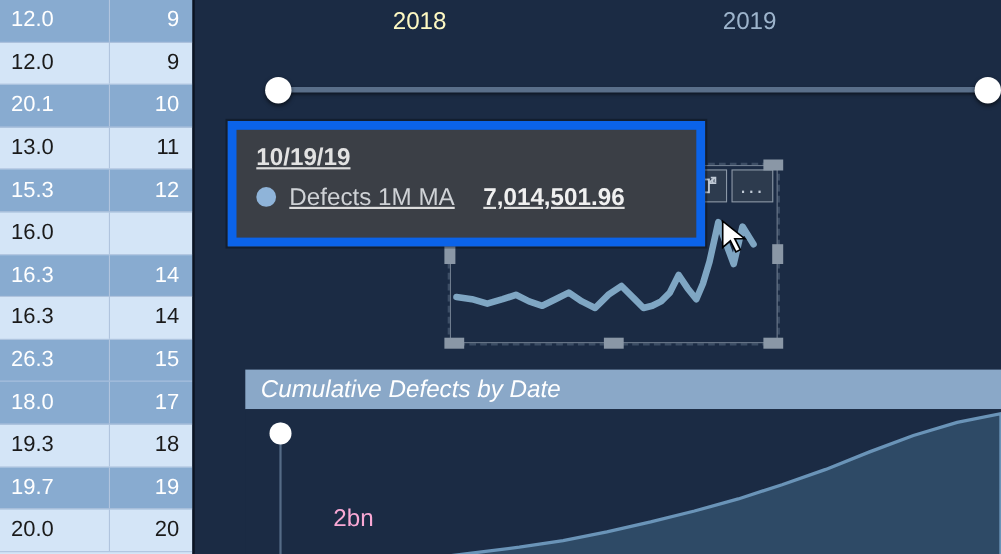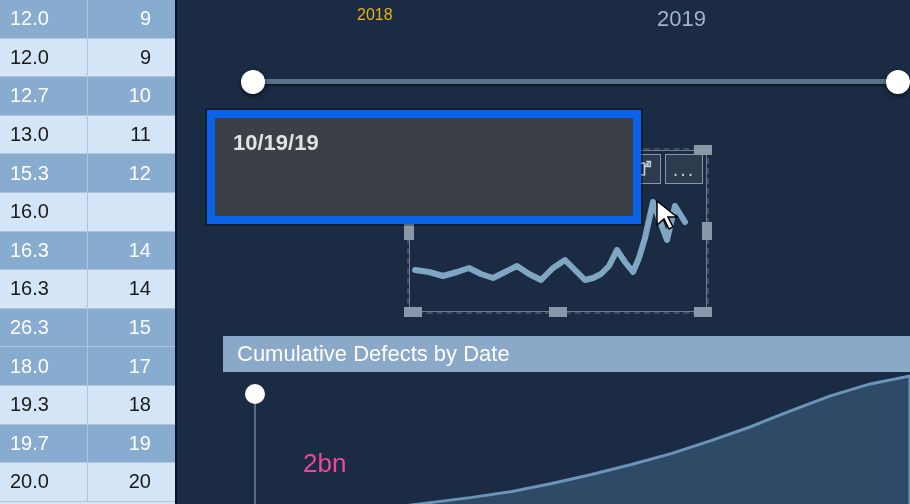--- a/index.html
+++ b/index.html
@@ -2,32 +2,32 @@
 <html><head>
 <meta charset="utf-8">
 <style>
   * { box-sizing: border-box; margin: 0; padding: 0; }
   html, body { width: 910px; height: 504px; overflow: hidden; font-family: "Segoe UI", Arial, sans-serif; }
   body { background: #0f1c2e; position: relative; }
 
   
   .left-table { position: absolute; left: 0; top: 0; width: 175px; height: 504px; background: #d4e5f7; }
   .trow { display: flex; height: 38.6px; border-bottom: 1px solid #b0c4de; }
-  .tcell-a { width: 88px; display: flex; align-items: center; padding-left: 10px; font-size: 20px; color: #1a1a1a; border-right: 1px solid #b0c4de; }
+  .tcell-a { width: 100px; display: flex; align-items: center; padding-left: 10px; font-size: 20px; color: #1a1a1a; border-right: 1px solid #b0c4de; }
   .tcell-b { width: 75px; display: flex; align-items: center; justify-content: flex-end; padding-right: 12px; font-size: 20px; color: #1a1a1a; }
   .hl { background: #88abd0; }
   .hl .tcell-a, .hl .tcell-b { color: #fff; }
 
   
   .main { position: absolute; left: 175px; top: 0; right: 0; bottom: 0; background: #1b2b44; border-left: 2px solid #0a1322; }
 
   
   .top-chart { position: absolute; left: 30px; top: -22px; right: 0; height: 60px; }
   .y0-lbl { position: absolute; left: 84px; top: -2px; color: #9db4cc; font-size: 22px; }
-  .axis-2018 { position: absolute; left: 150px; top: 28px; color: #eab308; font-size: 16px; }
+  .axis-2018 { position: absolute; left: 150px; top: 28px; color: #fef9c3; font-size: 22px; }
   .axis-2019 { position: absolute; left: 450px; top: 28px; color: #9db4cc; font-size: 22px; }
 
   
   .slider { position: absolute; left: 64px; right: 0; top: 68px; height: 28px; }
   .slider-track { position: absolute; left: 12px; right: 12px; top: 11px; height: 5px; background: #5a6f8a; box-shadow: 0 2px 3px rgba(0,0,0,0.5); border-radius: 3px; }
   .slider-thumb { position: absolute; top: 2px; width: 24px; height: 24px; background: #fff; border-radius: 50%; box-shadow: 0 2px 4px rgba(0,0,0,0.6); cursor: grab; }
   .slider-thumb.l { left: 0; }
   .slider-thumb.r { right: 0; }
 
   
@@ -42,53 +42,53 @@
   .handle.tm { left: 50%; top: -5px; transform: translateX(-50%); }
   .handle.bm { left: 50%; bottom: -5px; transform: translateX(-50%); }
   .handle.ml { left: -5px; top: 50%; transform: translateY(-50%); }
   .handle.mr { right: -5px; top: 50%; transform: translateY(-50%); }
   .spark-svg { position: absolute; inset: 0; }
   .spark-toolbar { position: absolute; right: 4px; top: 4px; display: flex; gap: 4px; }
   .tb-btn { width: 38px; height: 30px; border: 1px solid #8a97a6; background: #2d3b4e; color: #c0cad6; display: flex; align-items: center; justify-content: center; font-size: 16px; cursor: pointer; }
   .tb-btn svg { width: 20px; height: 18px; }
 
   
-  .tooltip { position: absolute; left: 30px; top: 110px; width: 434px; height: 114px; border: 8px solid #0b63e9; background: #3b3f46; padding: 12px 18px; color: #ddd; box-shadow: 0 0 0 2px rgba(0,0,0,0.3); }
+  .tooltip { position: absolute; left: 30px; top: 110px; width: 434px; height: 114px; border: 8px solid #0b63e9; background: #3b3f46; padding: 12px 18px; color: #ddd; box-shadow: 0 0 0 2px rgba(0,0,0,0.3); text-decoration: underline; }
   .tt-date { font-size: 22px; font-weight: 600; color: #e2e2e2; margin-bottom: 10px; }
   .tt-row { display: flex; align-items: center; gap: 12px; font-size: 22px; }
   .tt-dot { width: 18px; height: 18px; background: #8fb4d9; border-radius: 50%; }
   .tt-series { color: #cfd2d6; }
   .tt-val { color: #f0f0f0; font-weight: 600; margin-left: 14px; }
 
   
   .cursor { position: absolute; left: 478px; top: 199px; pointer-events: none; }
 
   
   .lower { position: absolute; left: 46px; right: 0; top: 336px; bottom: 0; }
-  .lower-title { height: 36px; background: #8aa8c8; color: #fff; font-size: 22px; display: flex; align-items: center; padding-left: 14px; }
+  .lower-title { height: 36px; background: #8aa8c8; color: #fff; font-size: 22px; font-style: italic; display: flex; align-items: center; padding-left: 14px; }
   .lower-body { position: absolute; left: 0; right: 0; top: 36px; bottom: 0; background: #1b2b44; }
   .lb-dot { position: absolute; left: 22px; top: 12px; width: 20px; height: 20px; background: #fff; border-radius: 50%; }
   .lb-vbar { position: absolute; left: 31px; top: 12px; width: 2px; bottom: 0; background: #556b86; }
-  .lb-2bn { position: absolute; left: 80px; top: 76px; color: #ec4899; font-size: 26px; }
+  .lb-2bn { position: absolute; left: 80px; top: 86px; color: #f9a8d4; font-size: 22px; }
   .lb-plot { position: absolute; left: 70px; right: 0; top: 0; bottom: 0; }
 </style>
 </head>
 <body>
 
 <div class="left-table" id="tbl">
     <div class="trow hl">
       <div class="tcell-a">12.0</div>
       <div class="tcell-b">9</div>
     </div>
     <div class="trow">
       <div class="tcell-a">12.0</div>
       <div class="tcell-b">9</div>
     </div>
     <div class="trow hl">
-      <div class="tcell-a">12.7</div>
+      <div class="tcell-a">20.1</div>
       <div class="tcell-b">10</div>
     </div>
     <div class="trow">
       <div class="tcell-a">13.0</div>
       <div class="tcell-b">11</div>
     </div>
     <div class="trow hl">
       <div class="tcell-a">15.3</div>
       <div class="tcell-b">12</div>
     </div>
@@ -163,20 +163,25 @@
     <div class="handle bl"></div>
     <div class="handle br"></div>
     <div class="handle tm"></div>
     <div class="handle bm"></div>
     <div class="handle v ml"></div>
     <div class="handle v mr"></div>
   </div>
 
   <div class="tooltip">
     <div class="tt-date">10/19/19</div>
+    <div class="tt-row">
+      <div class="tt-dot"></div>
+      <div class="tt-series">Defects 1M MA</div>
+      <div class="tt-val">7,014,501.96</div>
+    </div>
   </div>
 
   <svg class="cursor" width="28" height="32" viewBox="0 0 28 32">
     <path d="M2 2 L2 26 L9 20 L14 30 L18 28 L13 18 L22 18 Z" fill="#fff" stroke="#000" stroke-width="1.5"></path>
   </svg>
 
   <div class="lower">
     <div class="lower-title">Cumulative Defects by Date</div>
     <div class="lower-body">
       <div class="lb-vbar"></div>

